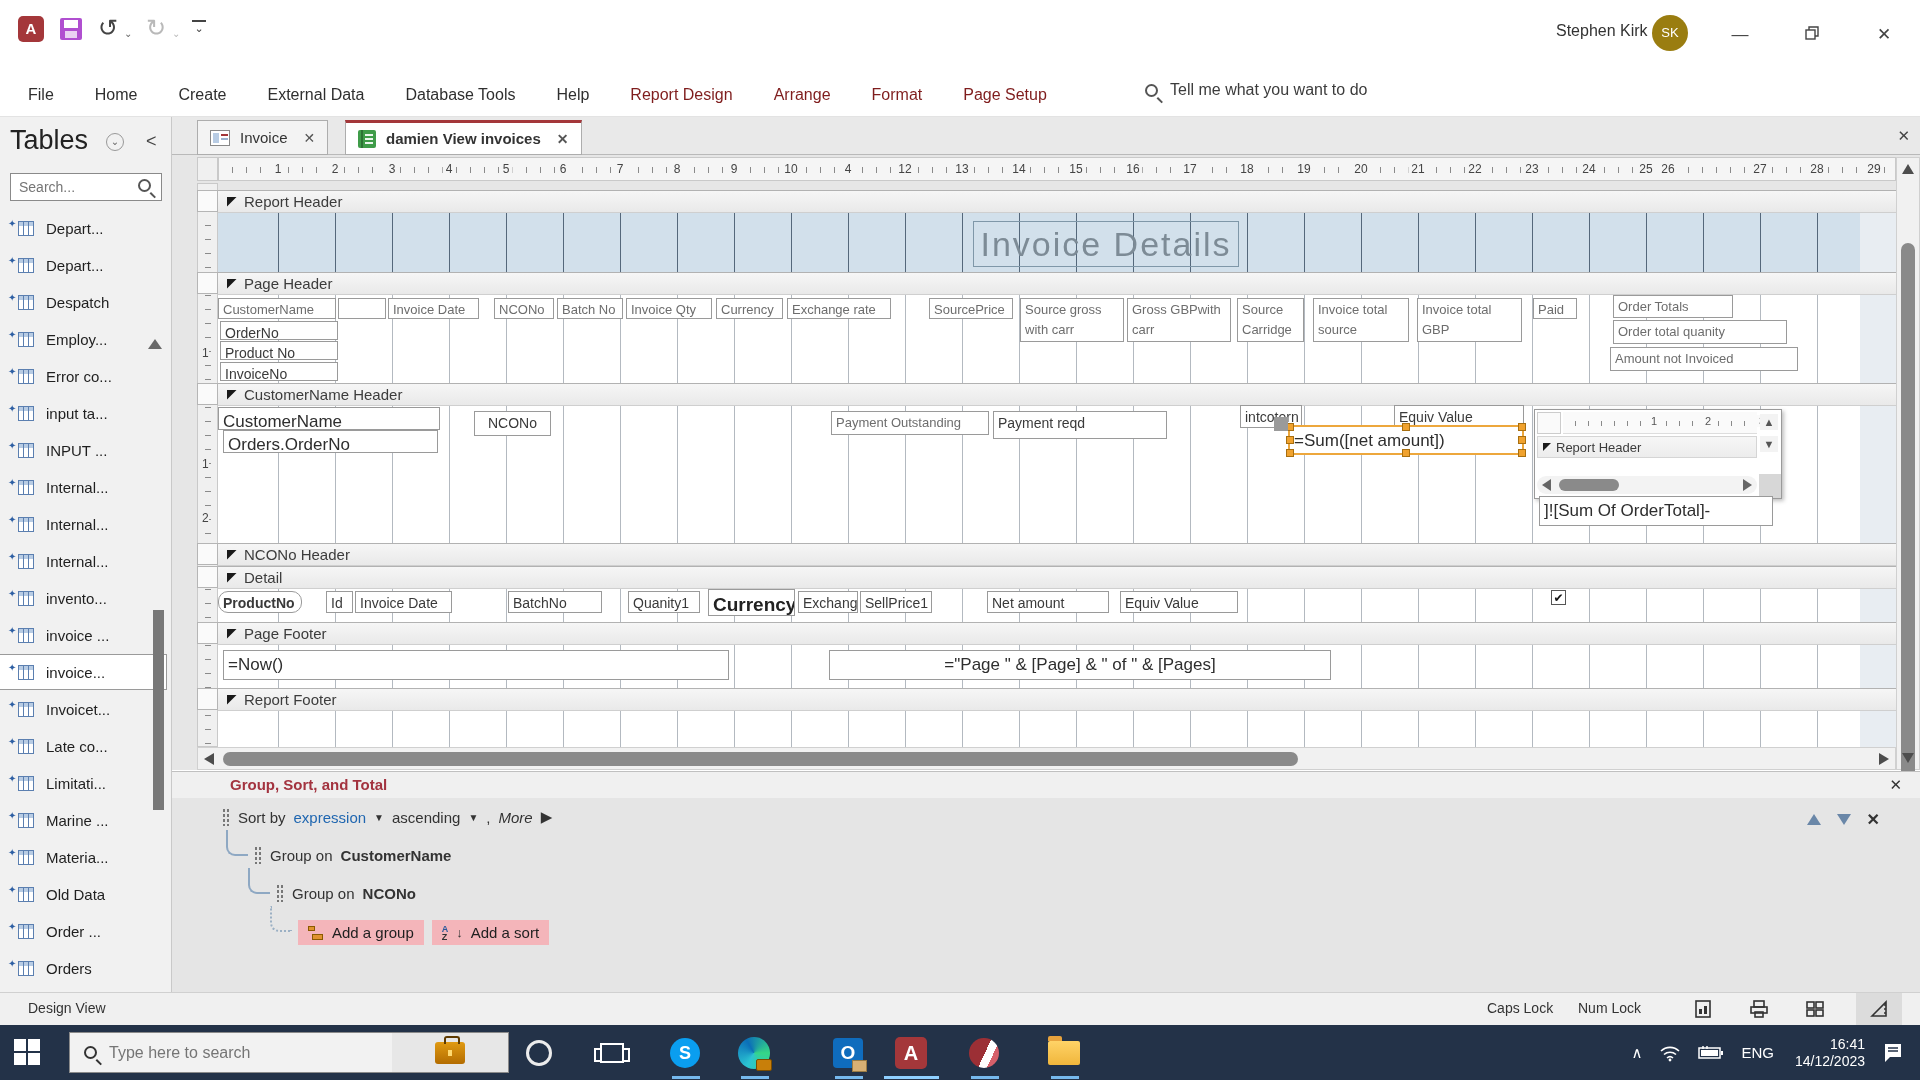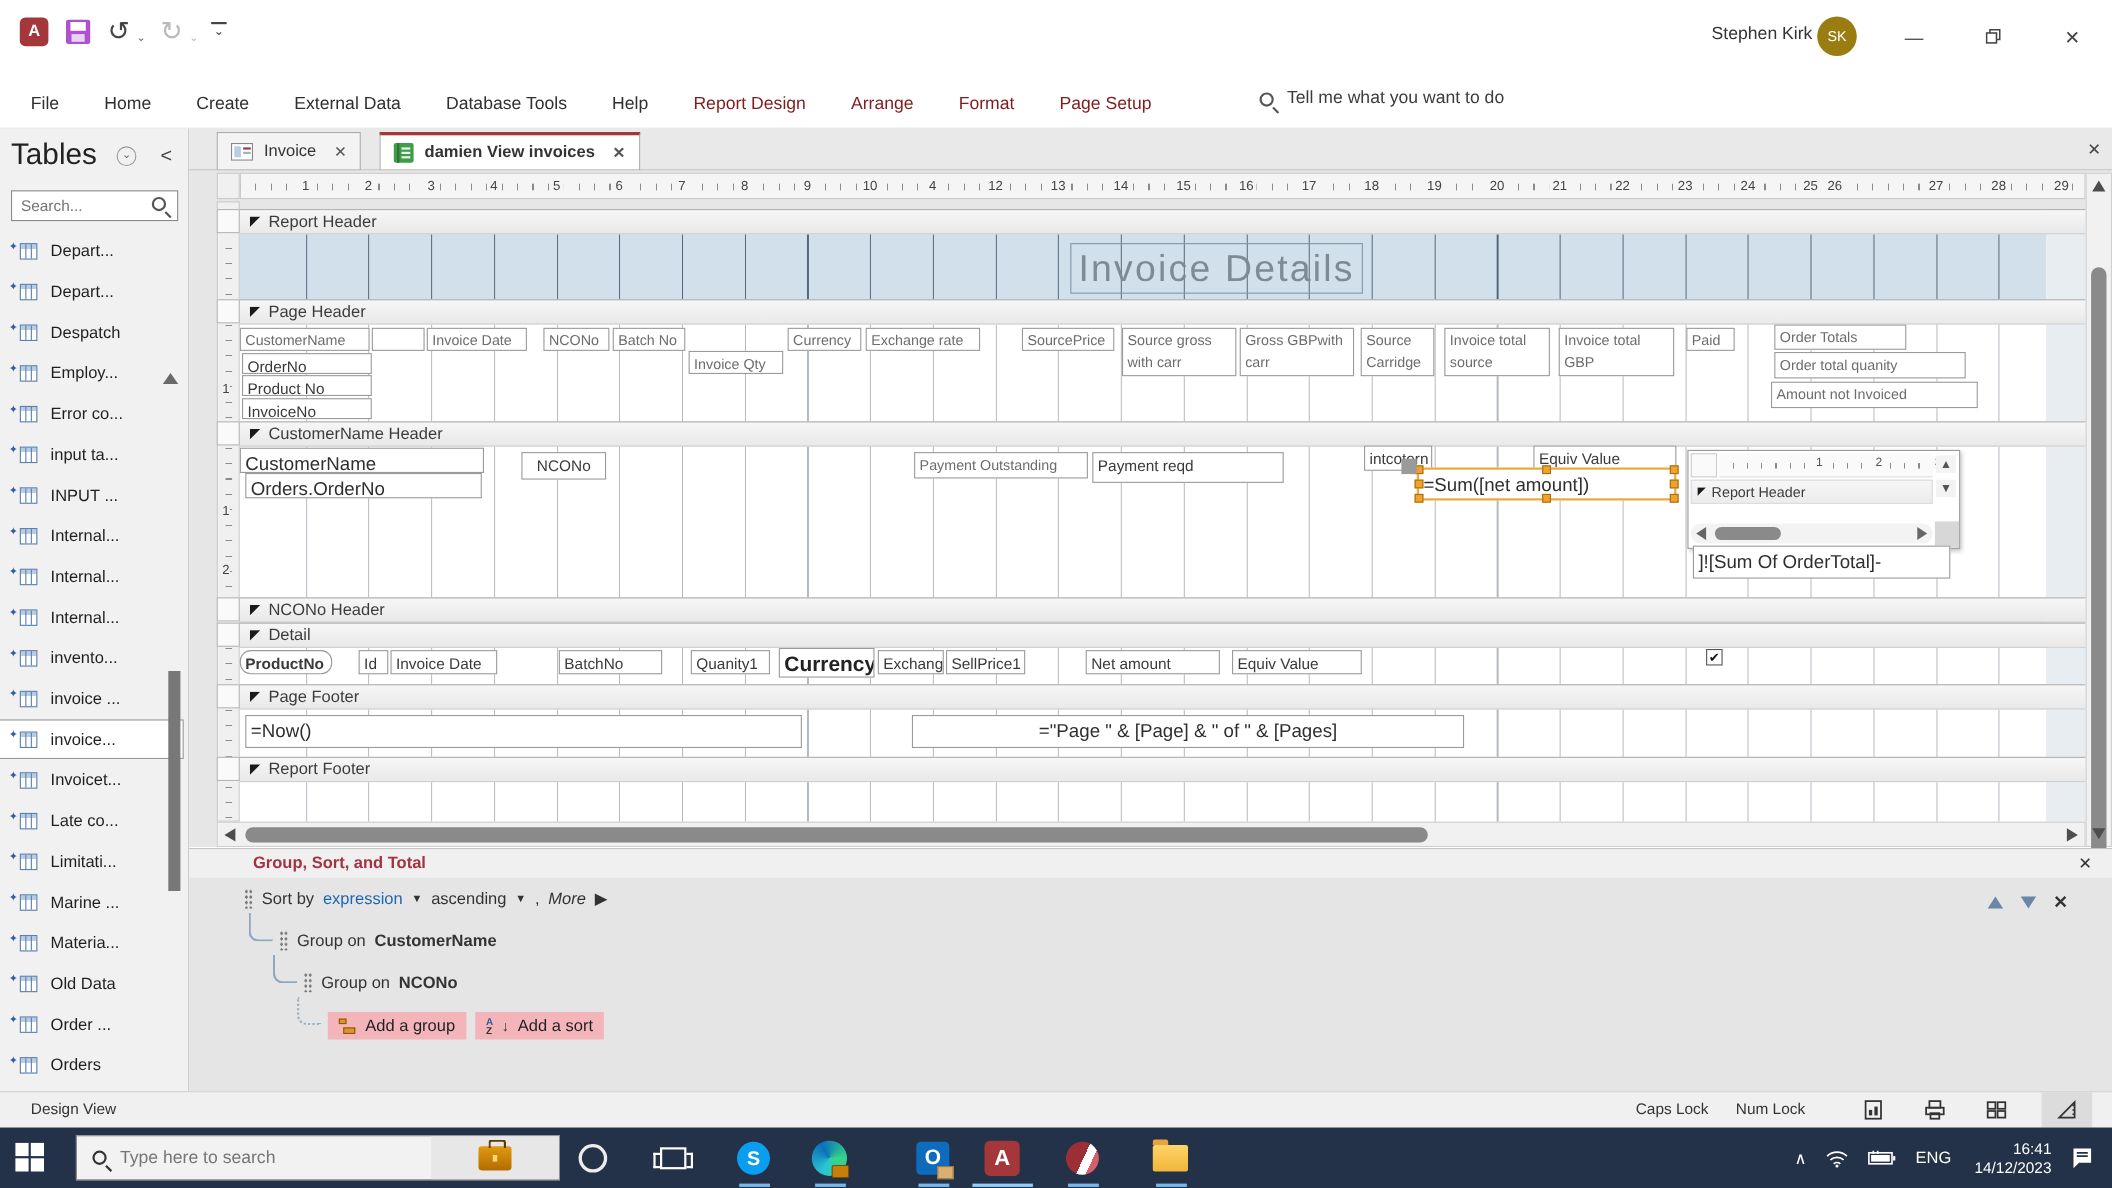--- a/index.html
+++ b/index.html
@@ -502,21 +502,21 @@
       </div>
       <div class="secbox" style="top: 688px;"></div>
     </div>
 
   <div id="fields">
       <div class="fld " style="left: 218px; top: 298px; width: 118px; height: 21px;">CustomerName</div>
       <div class="fld " style="left: 338px; top: 298px; width: 48px; height: 21px;"></div>
       <div class="fld " style="left: 388px; top: 298px; width: 91px; height: 21px;">Invoice Date</div>
       <div class="fld " style="left: 494px; top: 298px; width: 60px; height: 21px;">NCONo</div>
       <div class="fld " style="left: 557px; top: 298px; width: 66px; height: 21px;">Batch No</div>
-      <div class="fld " style="left: 626px; top: 298px; width: 86px; height: 21px; margin-top: 21px;">Invoice Qty</div>
+      <div class="fld " style="left: 626px; top: 298px; width: 86px; height: 21px;">Invoice Qty</div>
       <div class="fld " style="left: 716px; top: 298px; width: 67px; height: 21px;">Currency</div>
       <div class="fld " style="left: 787px; top: 298px; width: 104px; height: 21px;">Exchange rate</div>
       <div class="fld " style="left: 929px; top: 298px; width: 84px; height: 21px;">SourcePrice</div>
       <div class="fld two" style="left: 1020px; top: 298px; width: 104px; height: 44px;">Source gross with carr</div>
       <div class="fld two" style="left: 1127px; top: 298px; width: 104px; height: 44px;">Gross GBPwith carr</div>
       <div class="fld two" style="left: 1237px; top: 298px; width: 67px; height: 44px;">Source Carridge</div>
       <div class="fld two" style="left: 1313px; top: 298px; width: 96px; height: 44px;">Invoice total source</div>
       <div class="fld two" style="left: 1417px; top: 298px; width: 105px; height: 44px;">Invoice total GBP</div>
       <div class="fld " style="left: 1533px; top: 298px; width: 44px; height: 21px;">Paid</div>
       <div class="fld " style="left: 1613px; top: 295px; width: 120px; height: 23px;">Order Totals</div>

